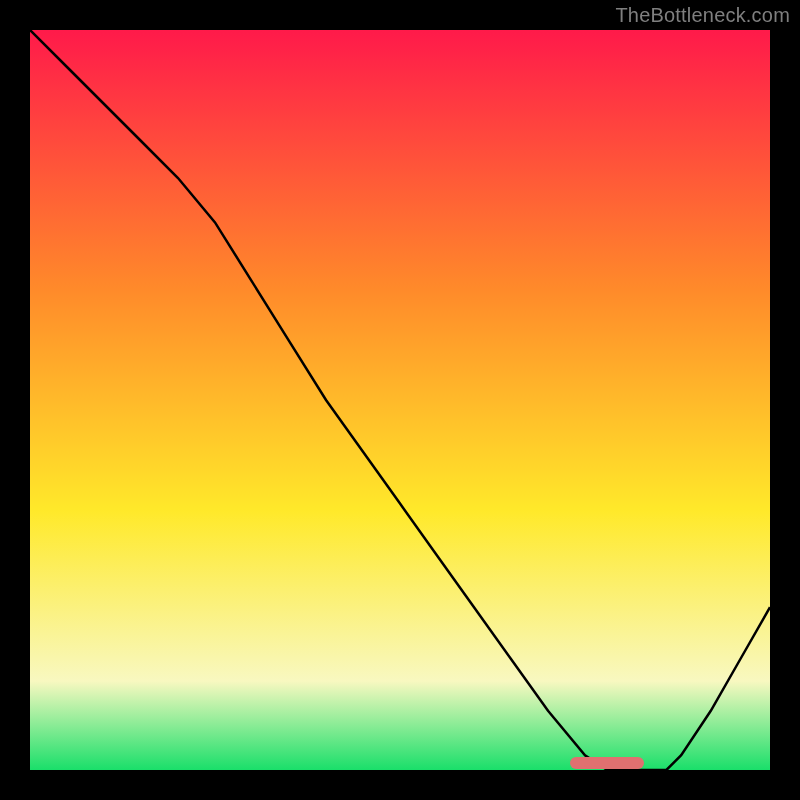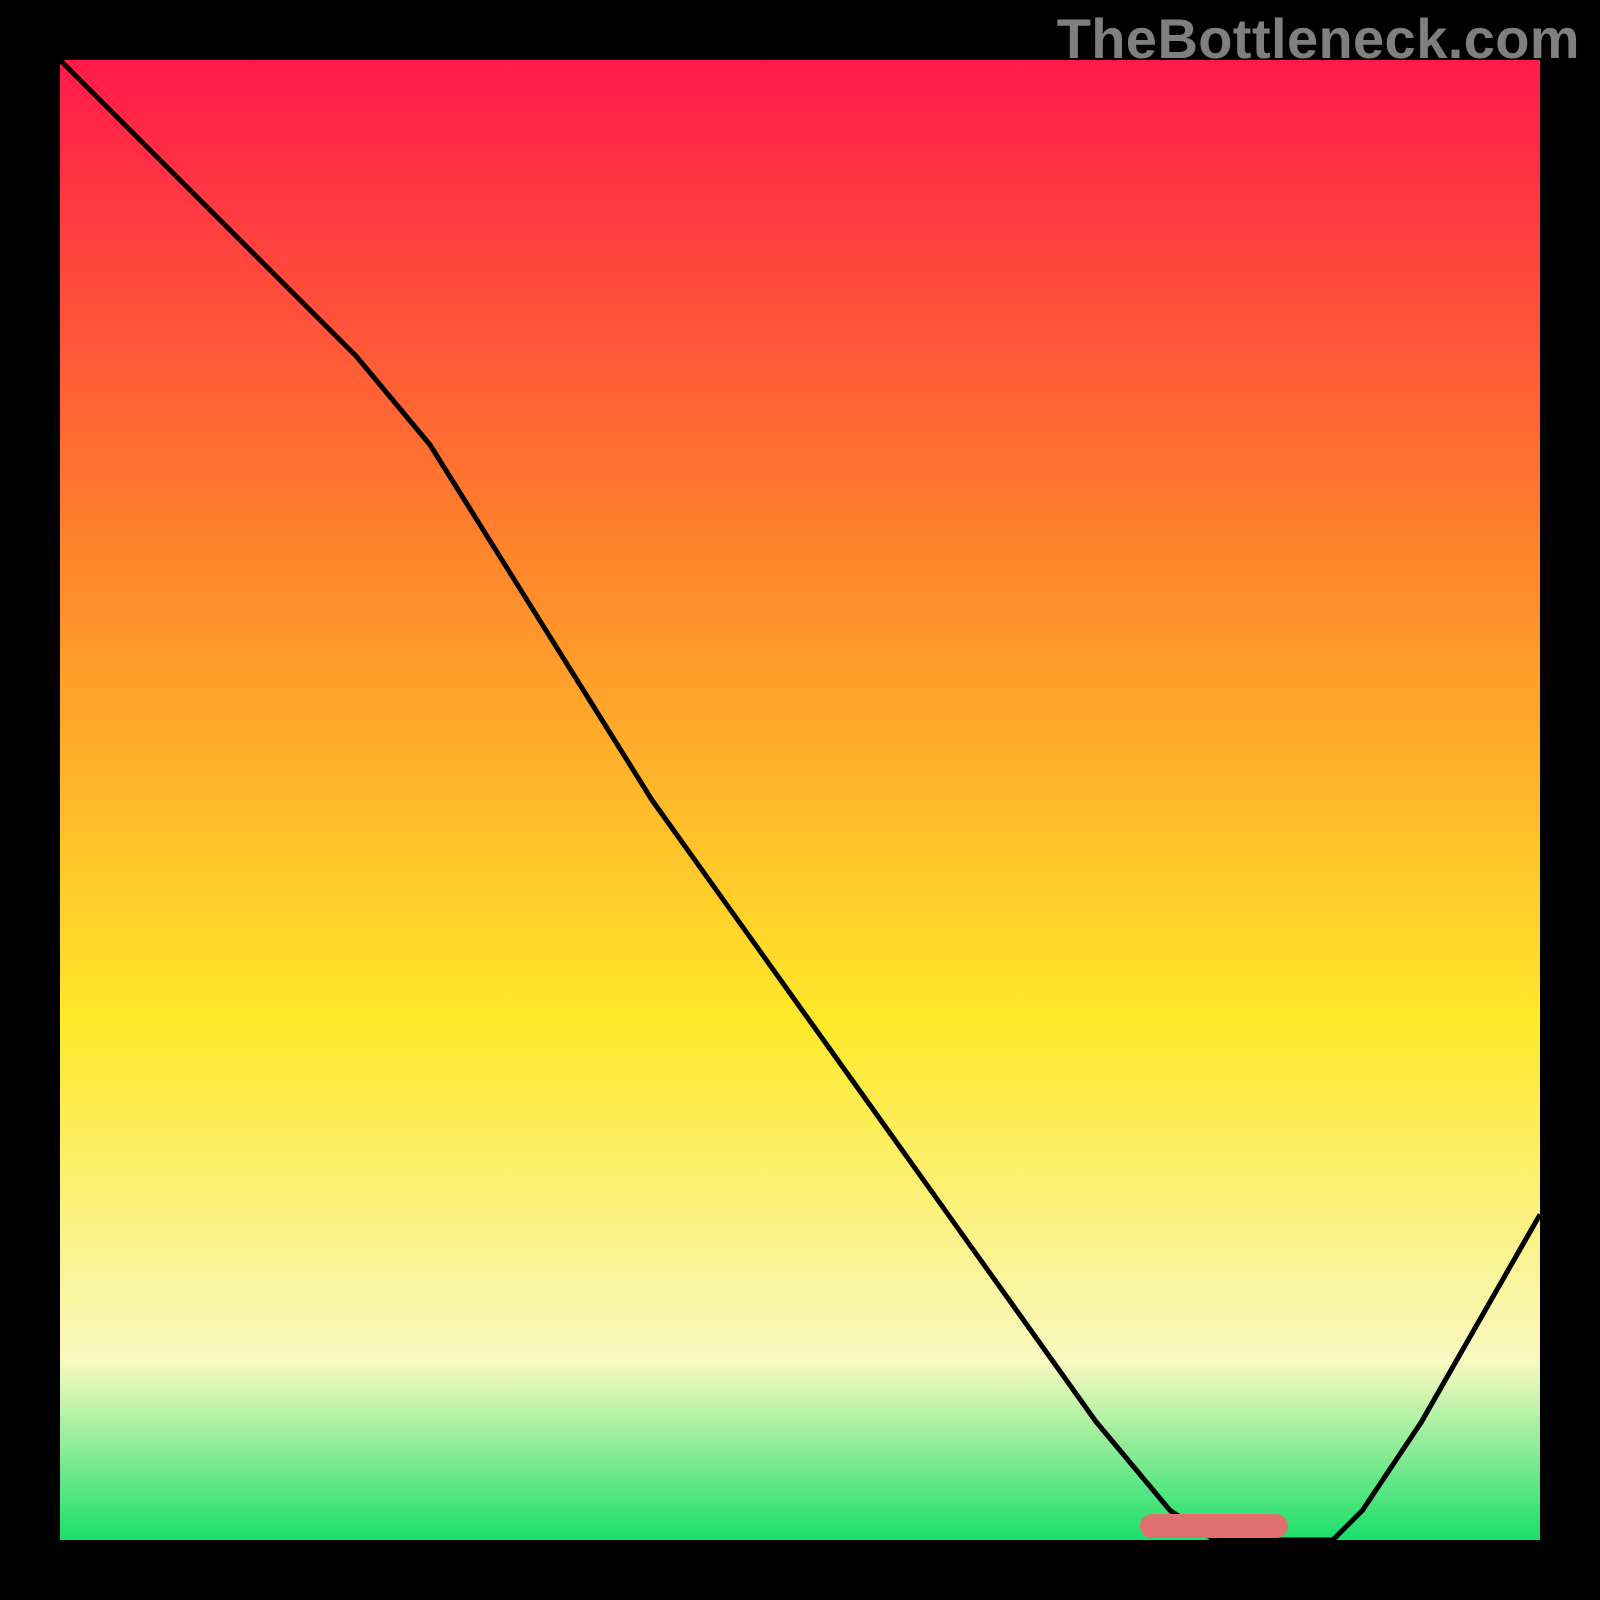--- a/index.html
+++ b/index.html
@@ -39,22 +39,22 @@
     background: #000;
   }
   .axis-x { left: 30px; top: 770px; width: 740px; height: 30px; }
   .axis-y { left: 0; top: 30px; width: 30px; height: 770px; }
   .axis-top { left: 0; top: 0; width: 800px; height: 30px; }
   .watermark {
     position: absolute;
     top: 4px;
     right: 10px;
     font-family: Arial, Helvetica, sans-serif;
-    font-size: 28px;
-    font-weight: bold;
+    font-size: 20px;
+    font-weight: normal;
     color: #7f7f7f;
     letter-spacing: 0.2px;
   }
 </style>
 </head>
 <body>
 
 <div class="stage">
 
   <div class="axis axis-top"></div>

